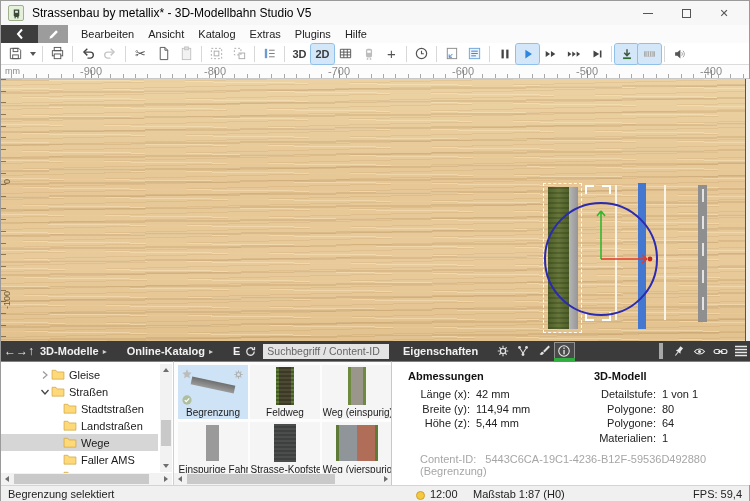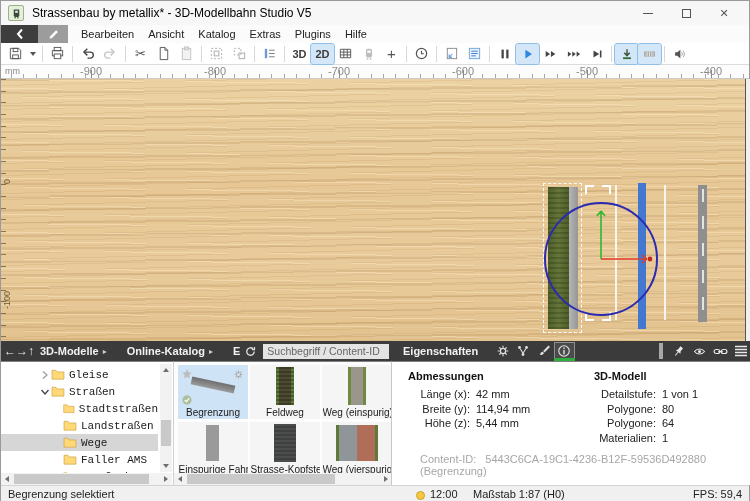--- a/index.html
+++ b/index.html
@@ -71,21 +71,21 @@
   .gridview span { background:#e8e8e8; }
 
   .propbar { position:absolute; left:390px; top:340px; width:360px; height:20px; background:#3b3b3b; display:flex; align-items:center; color:#eee; }
   .prop-title { font-weight:bold; font-size:11px; color:#f2f2f2; margin-left:12px; margin-right:14px; }
   .pico { width:22px; height:18px; display:flex; align-items:center; justify-content:center; }
   .pico.sel { border:1px solid #909090; background:#4a4a4a; position:relative; }
   .green-underline { position:absolute; left:-1px; right:-1px; bottom:-2px; height:3px; background:#2fae3f; }
   .dock-splitter { width:4px; height:16px; background:#a8a8a8; margin:0 6px 0 84px; }
 
   
-  .treepanel { position:absolute; left:0; top:360px; width:172px; height:124px; background:#fff; border-top:1px solid #808080; overflow:hidden;font-family:Liberation Mono, monospace; }
+  .treepanel { position:absolute; left:0; top:360px; width:172px; height:124px; background:#fff; border-top:1px solid #808080; overflow:hidden; }
   .trow { position:absolute; left:0; width:157px; height:17px; display:flex; align-items:center; }
   .trow.selected { background:#d6d6d6; }
   .texp { width:12px; display:flex; justify-content:center; }
   .tlabel { margin-left:4px; color:#1a1a1a; white-space:nowrap; }
   .vsb { position:absolute; right:1px; top:2px; width:12px; height:108px; background:#f2f2f2; }
   .vsb-btn { height:12px; display:flex; align-items:center; justify-content:center; }
   .vsb-thumb { position:absolute; left:1px; width:10px; background:#c9c9c9; }
   .hsb { position:absolute; bottom:0; height:12px; background:#f2f2f2; display:flex; align-items:center; }
   .hsb-btn { width:12px; height:12px; display:flex; align-items:center; justify-content:center; }
   .hsb-thumb { position:absolute; top:1px; height:10px; background:#c9c9c9; }

